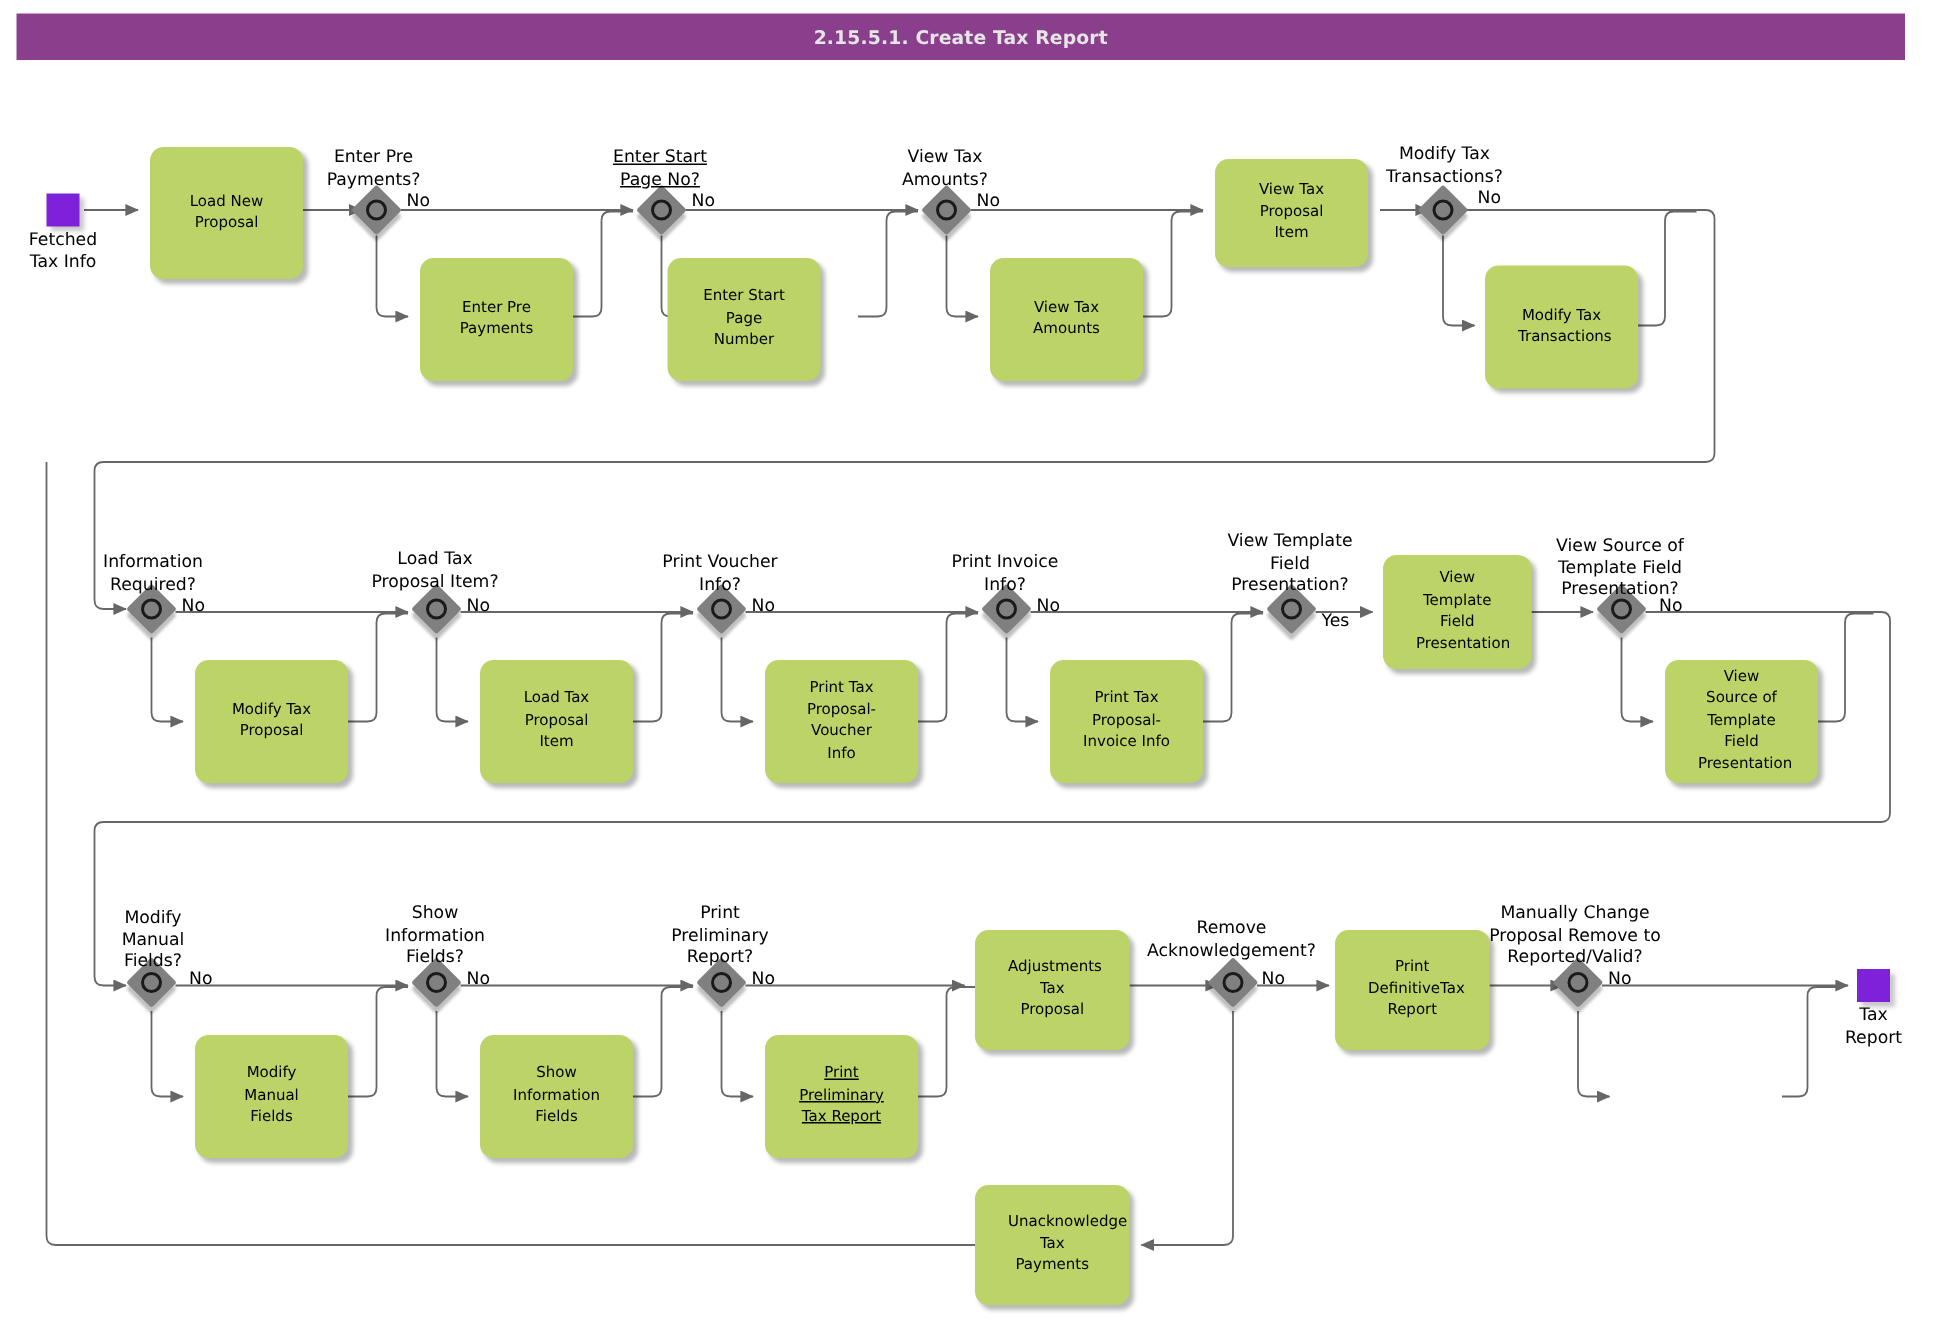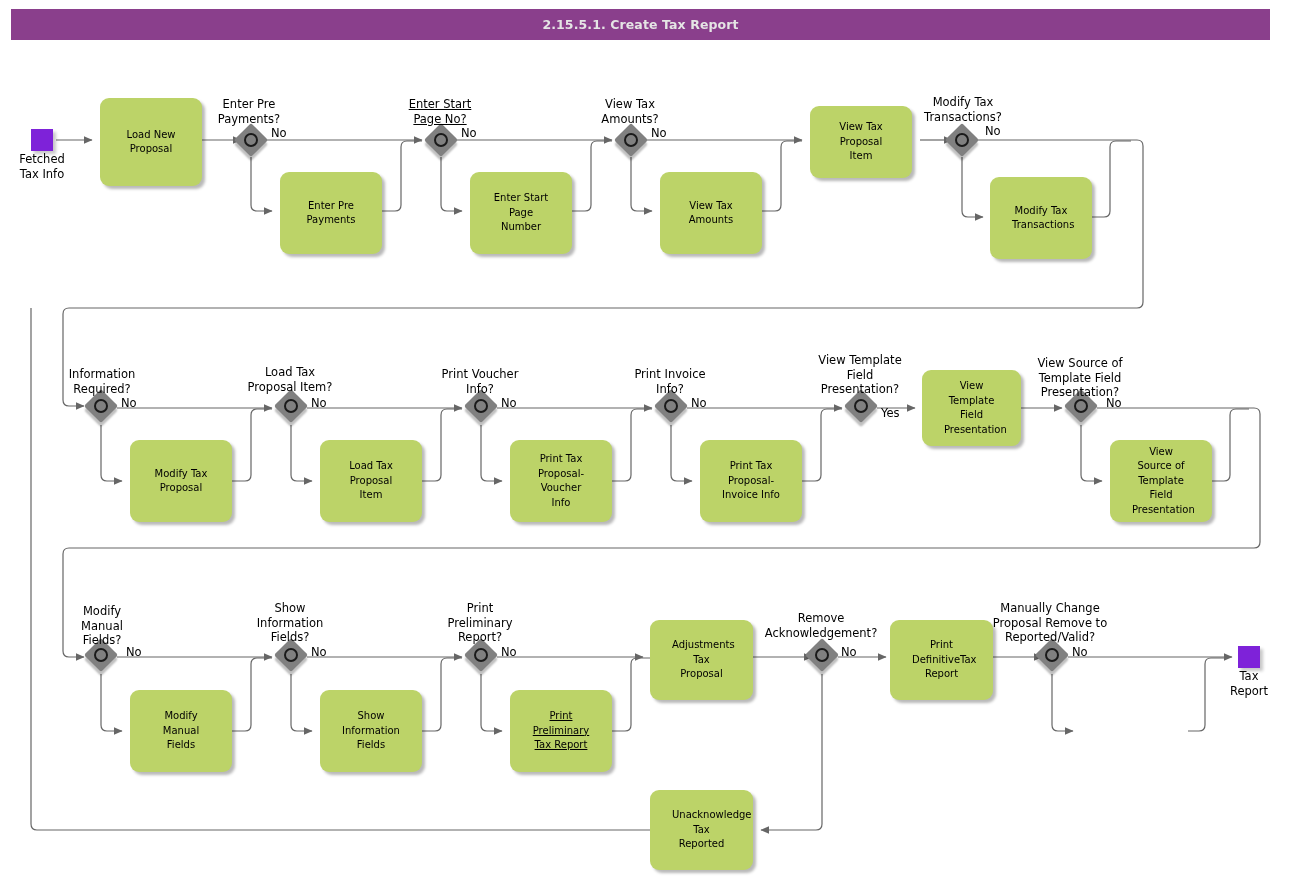--- a/index.html
+++ b/index.html
@@ -149,21 +149,21 @@
   </div>
 
   <div class="task" style="left:100px;top:98px;width:102px;height:88px;">
     <span style="white-space: pre-line;">Load New
 Proposal</span>
     </div>
   <div class="task" style="left:280px;top:172px;width:102px;height:82px;">
     <span style="white-space: pre-line;">Enter Pre
 Payments</span>
     </div>
-  <div class="task" style="left:470px;top:172px;width:102px;height:82px;">
+  <div class="task" style="left:445px;top:172px;width:102px;height:82px;">
     <span style="white-space: pre-line;">Enter Start Page
 Number</span>
     </div>
   <div class="task" style="left:660px;top:172px;width:102px;height:82px;">
     <span style="white-space: pre-line;">View Tax
 Amounts</span>
     </div>
   <div class="task" style="left:810px;top:106px;width:102px;height:72px;">
     <span style="white-space: pre-line;">View Tax
 Proposal Item</span>
@@ -219,21 +219,21 @@
     <span style="white-space: pre-line;">Adjustments
 Tax Proposal</span>
     </div>
   <div class="task" style="left:890px;top:620px;width:103px;height:80px;">
     <span style="white-space: pre-line;">Print
 DefinitiveTax
 Report</span>
     </div>
   <div class="task" style="left:650px;top:790px;width:103px;height:80px;">
     <span style="white-space: pre-line;">Unacknowledge
-Tax Reported</span>
+Tax Payments</span>
     </div>
 
   <div class="gw" style="left:237px;top:126px;">
     <div class="dia"></div>
     <div class="ring"></div>
     </div>
   <div class="gwlabel" style="left:199px;top:97px;width:100px;">
     <span style="white-space:pre-line;">Enter Pre
 Payments?</span></div>
   <div class="edgelabel" style="left:271px;top:126px;">

